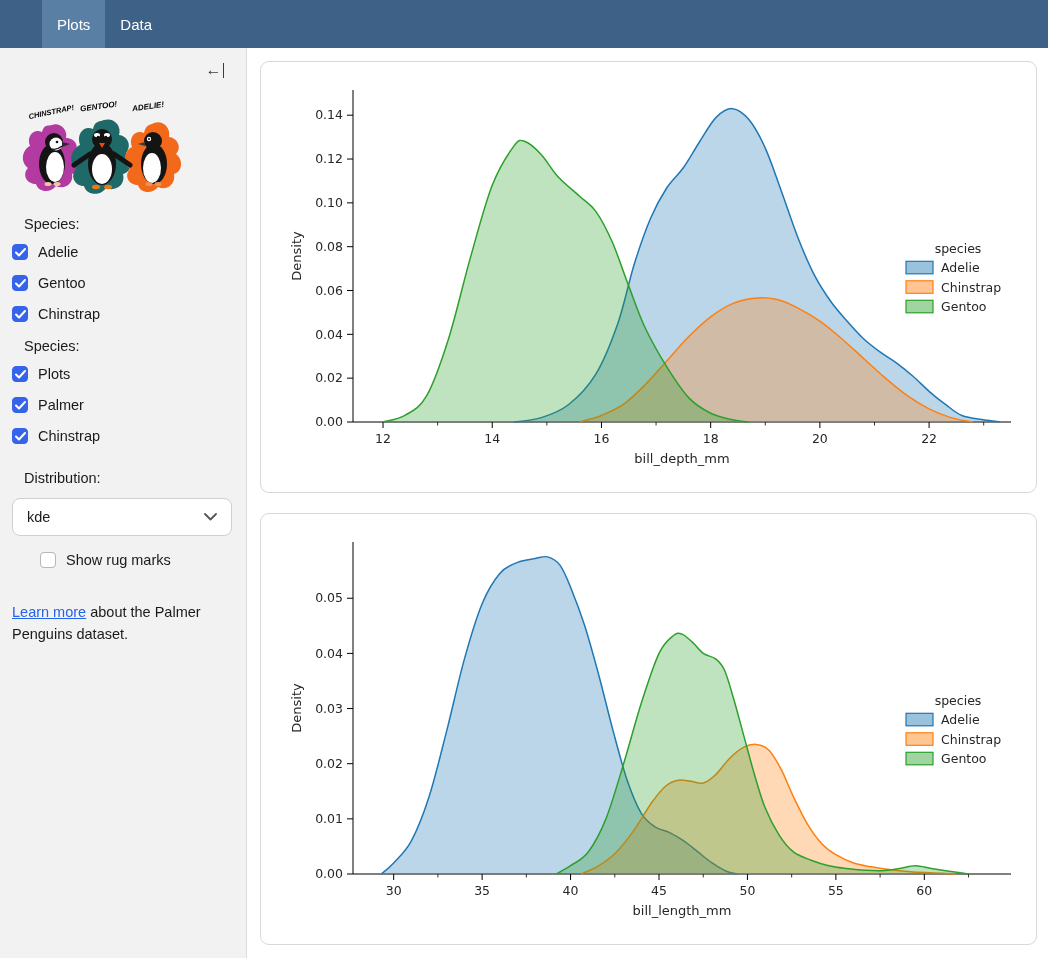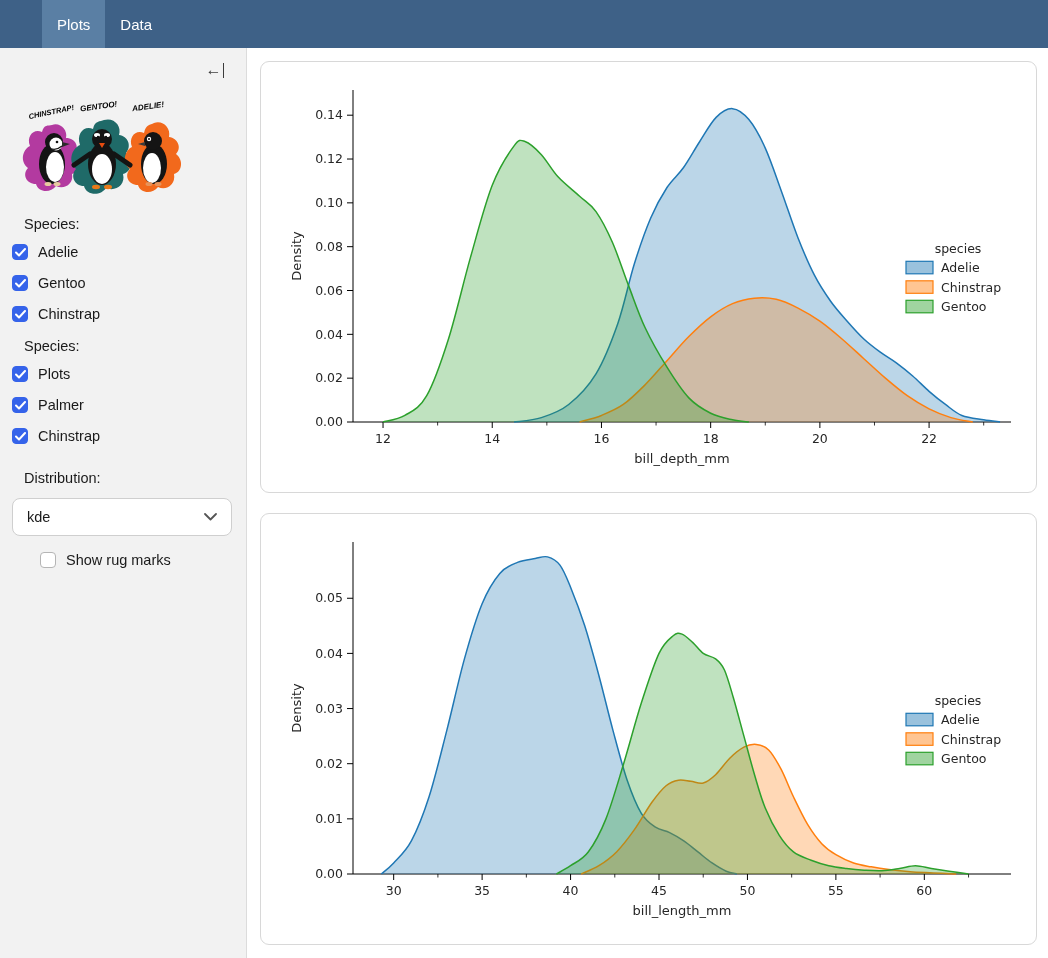--- a/index.html
+++ b/index.html
@@ -171,20 +171,21 @@
       <svg width="13" height="8" viewBox="0 0 13 8">
           <path d="M1,1 L6.5,6.5 L12,1" stroke="#555" stroke-width="1.8" fill="none" stroke-linecap="round" stroke-linejoin="round"></path>
         </svg>
     </div>
 
     <label class="check-row rug-row">
       <span class="cb"></span>
       <span>Show rug marks</span>
     </label>
 
+    <p class="footer-text"><a>Learn more</a><span> about the Palmer Penguins dataset.</span></p>
   </aside>
 
   <main>
     <section class="card">
       <div class="chart-host"><svg width="777" height="430" viewBox="0 0 777 430">
             <line x1="92" y1="28" x2="92" y2="360" stroke="#000" stroke-width="1"></line>
             <line x1="92" y1="360" x2="750" y2="360" stroke="#000" stroke-width="1"></line>
             <line x1="176.63900414937763" y1="360" x2="176.63900414937763" y2="363.5" stroke="#000" stroke-width="0.8"></line>
             <line x1="285.85062240663905" y1="360" x2="285.85062240663905" y2="363.5" stroke="#000" stroke-width="0.8"></line>
             <line x1="395.0622406639004" y1="360" x2="395.0622406639004" y2="363.5" stroke="#000" stroke-width="0.8"></line>

